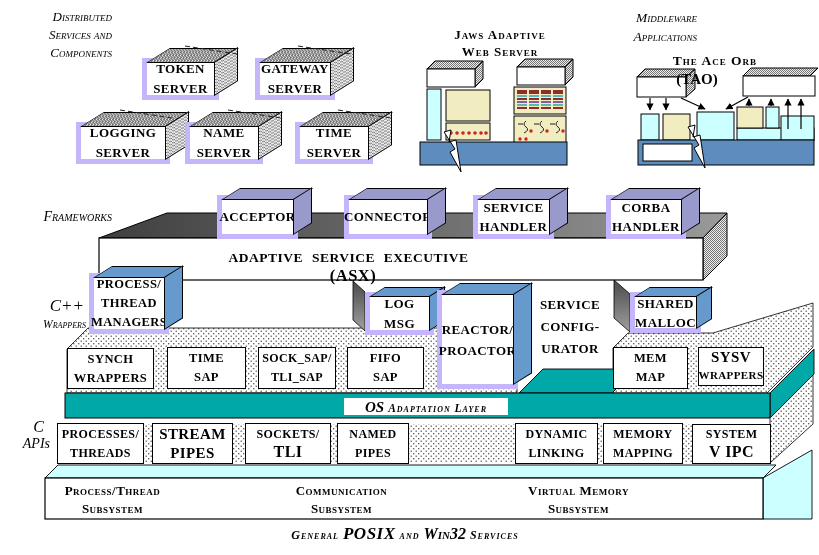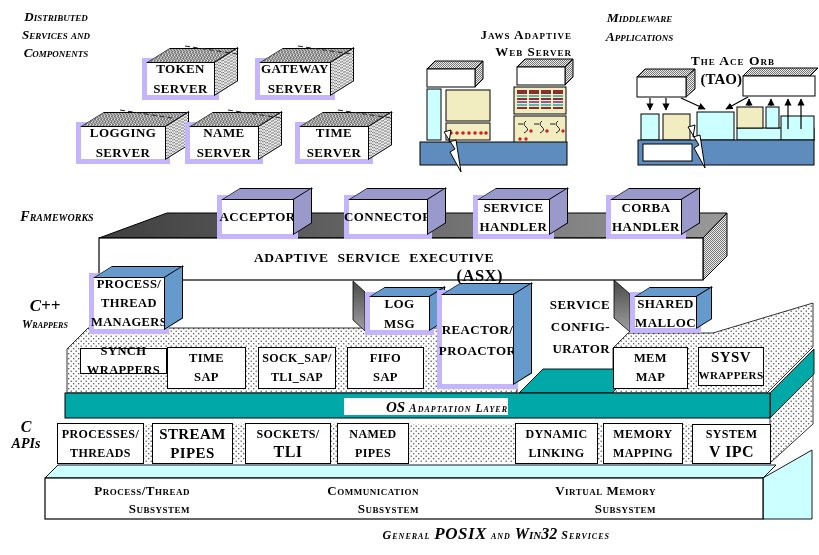--- a/index.html
+++ b/index.html
@@ -5,22 +5,22 @@
 html,body{margin:0;padding:0;background:#fff}
 #stage{position:relative;width:819px;height:555px;overflow:hidden;font-family:"Liberation Serif",serif;background:#fff}
 svg.base{position:absolute;left:0;top:0;z-index:0}
 svg.over{position:absolute;left:0;top:0;z-index:6}
 .b3{position:absolute;box-sizing:border-box;background:#fff;border:5px solid #c4b5fd;display:flex;align-items:center;justify-content:center;z-index:3}
 .b3 .top{position:absolute;left:-1px;top:calc(-1*var(--dy));width:calc(100% + 2px);height:var(--dy);transform-origin:0 100%;transform:skewX(-58deg);background:var(--tc,#bbb);border:1px solid #000;box-sizing:border-box}
 .b3 .side{position:absolute;top:-1px;left:100%;width:calc(var(--dy)*1.6);height:calc(100% + 2px);transform-origin:0 0;transform:skewY(-32deg);background:var(--sc,#999);border:1px solid #000;box-sizing:border-box}
 .chk{background-image:conic-gradient(#767676 25%,#ececec 0 50%,#767676 0 75%,#ececec 0)!important;background-size:3px 3px!important;background-color:#bbb}
 .lbl{white-space:pre-line;text-align:center;font-weight:bold;letter-spacing:.4px}
 .flat{position:absolute;box-sizing:border-box;background:#fff;border:1px solid #000;display:flex;align-items:center;justify-content:center;z-index:3}
-.ital{position:absolute;font-style:italic;font-weight:bold;font-variant:small-caps;text-align:center;z-index:4;white-space:pre-line}
-.txt{position:absolute;z-index:4;text-align:right;font-weight:bold;white-space:pre-line}
+.ital{position:absolute;font-style:italic;font-weight:normal;font-variant:small-caps;text-align:right;z-index:4;white-space:pre-line}
+.txt{position:absolute;z-index:4;text-align:center;font-weight:bold;white-space:pre-line}
 .inline{white-space:normal!important}
 </style>
 </head>
 <body>
 
 <div id="stage">
 
 <svg class="base" width="819" height="555">
 <defs>
 <pattern id="chk" width="2" height="2" patternUnits="userSpaceOnUse">
@@ -274,21 +274,21 @@
 <div class="txt" style="left:530px;top:294px;width:80px;font-size:13px;line-height:22px;letter-spacing:.4px">SERVICE
 CONFIG-
 URATOR</div>
 <div class="b3" style="left:630px;top:292px;width:71px;height:41px;--dy:10px;--tc:#6699cc;--sc:#6699cc">
       <i class="top"></i>
       <i class="side"></i>
       <span class="lbl" style="font-size:13px;line-height:19px">SHARED
 MALLOC</span>
     </div>
 
-<div class="flat" style="left:80px;top:348px;width:87px;height:26px">
+<div class="flat" style="left:67px;top:348px;width:87px;height:41px">
       <span class="lbl" style="font-size:12.5px;line-height:19px">SYNCH
 WRAPPERS</span>
     </div>
 <div class="flat" style="left:167px;top:347px;width:79px;height:42px">
       <span class="lbl" style="font-size:12.5px;line-height:19px">TIME
 SAP</span>
     </div>
 <div class="flat" style="left:258px;top:347px;width:78px;height:42px">
       <span class="lbl" style="font-size:12px;line-height:19px">SOCK_SAP/
 TLI_SAP</span>

